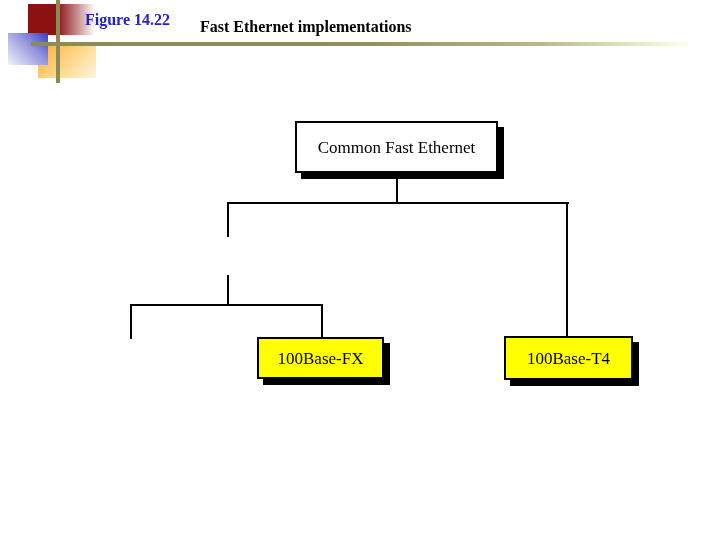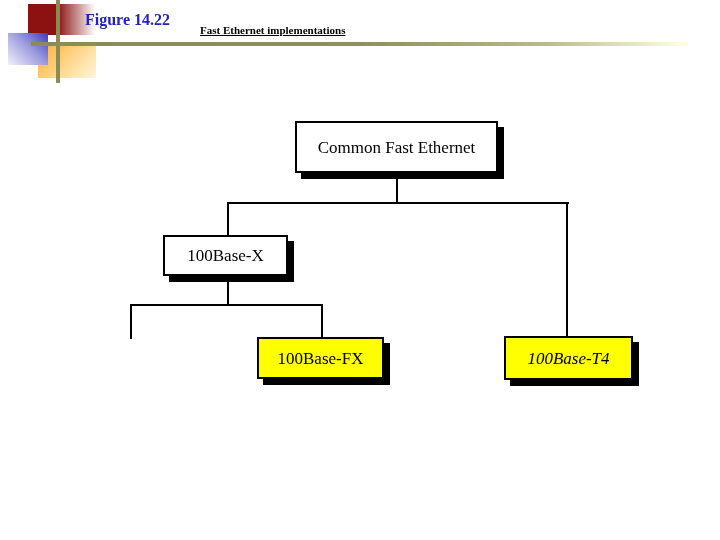--- a/index.html
+++ b/index.html
@@ -35,25 +35,24 @@
   }
 
   
   .fig-label{
     position:absolute;left:85px;top:11px;
     font-size:16px;font-weight:bold;
     color:var(--figure-label,#2222C2);
     white-space:nowrap;
   }
   .fig-title{
-    position:absolute;left:200px;top:24px;
-    font-size:11px;font-weight:bold;
+    position:absolute;left:200px;top:18px;
+    font-size:16px;font-weight:bold;
     color:var(--title-text,#000000);
     white-space:nowrap;
-    text-decoration:underline;
   }
 
   
   .conn{position:absolute;background:var(--connector,#000000);}
 
   
   .node{
     position:absolute;
     box-sizing:border-box;
     border:2px solid var(--node-border,#000000);
@@ -62,21 +61,21 @@
     display:flex;align-items:center;justify-content:center;
     text-align:right;
     font-size:17px;color:#000;
     line-height:21px;
   }
   .node.leaf{background:var(--leaf-fill,#FFFF00);}
   .node.root{left:295px;top:121px;width:203px;height:52px;}
   .node.branch{left:163px;top:235px;width:125px;height:41px;}
   .node.leaf-tx{left:68px;top:337px;width:126px;height:42px;}
   .node.leaf-fx{left:257px;top:337px;width:127px;height:42px;}
-  .node.leaf-t4{left:504px;top:336px;width:129px;height:44px;font-style:italic;}
+  .node.leaf-t4{left:504px;top:336px;width:129px;height:44px;}
 </style>
 </head>
 <body>
 
 <div class="slide">
 
   <div class="decor sq-red"></div>
   <div class="decor sq-orange"></div>
   <div class="decor sq-blue"></div>
   <div class="decor v-rule"></div>
@@ -93,23 +92,20 @@
   <div class="conn" style="left:130px;top:304px;width:193px;height:2px;"></div>
   <div class="conn" style="left:130px;top:304px;width:2px;height:35px;"></div>
   <div class="conn" style="left:321px;top:304px;width:2px;height:35px;"></div>
 
   <div class="node root">
     <div>
       <span>Common Fast Ethernet</span><br>
     </div>
   </div>
 
-  <div class="node branch">
-    <span>100Base-X</span>
-  </div>
 
 
   <div class="node leaf leaf-fx">
     <span>100Base-FX</span>
   </div>
 
   <div class="node leaf leaf-t4">
     <span>100Base-T4</span>
   </div>
 

